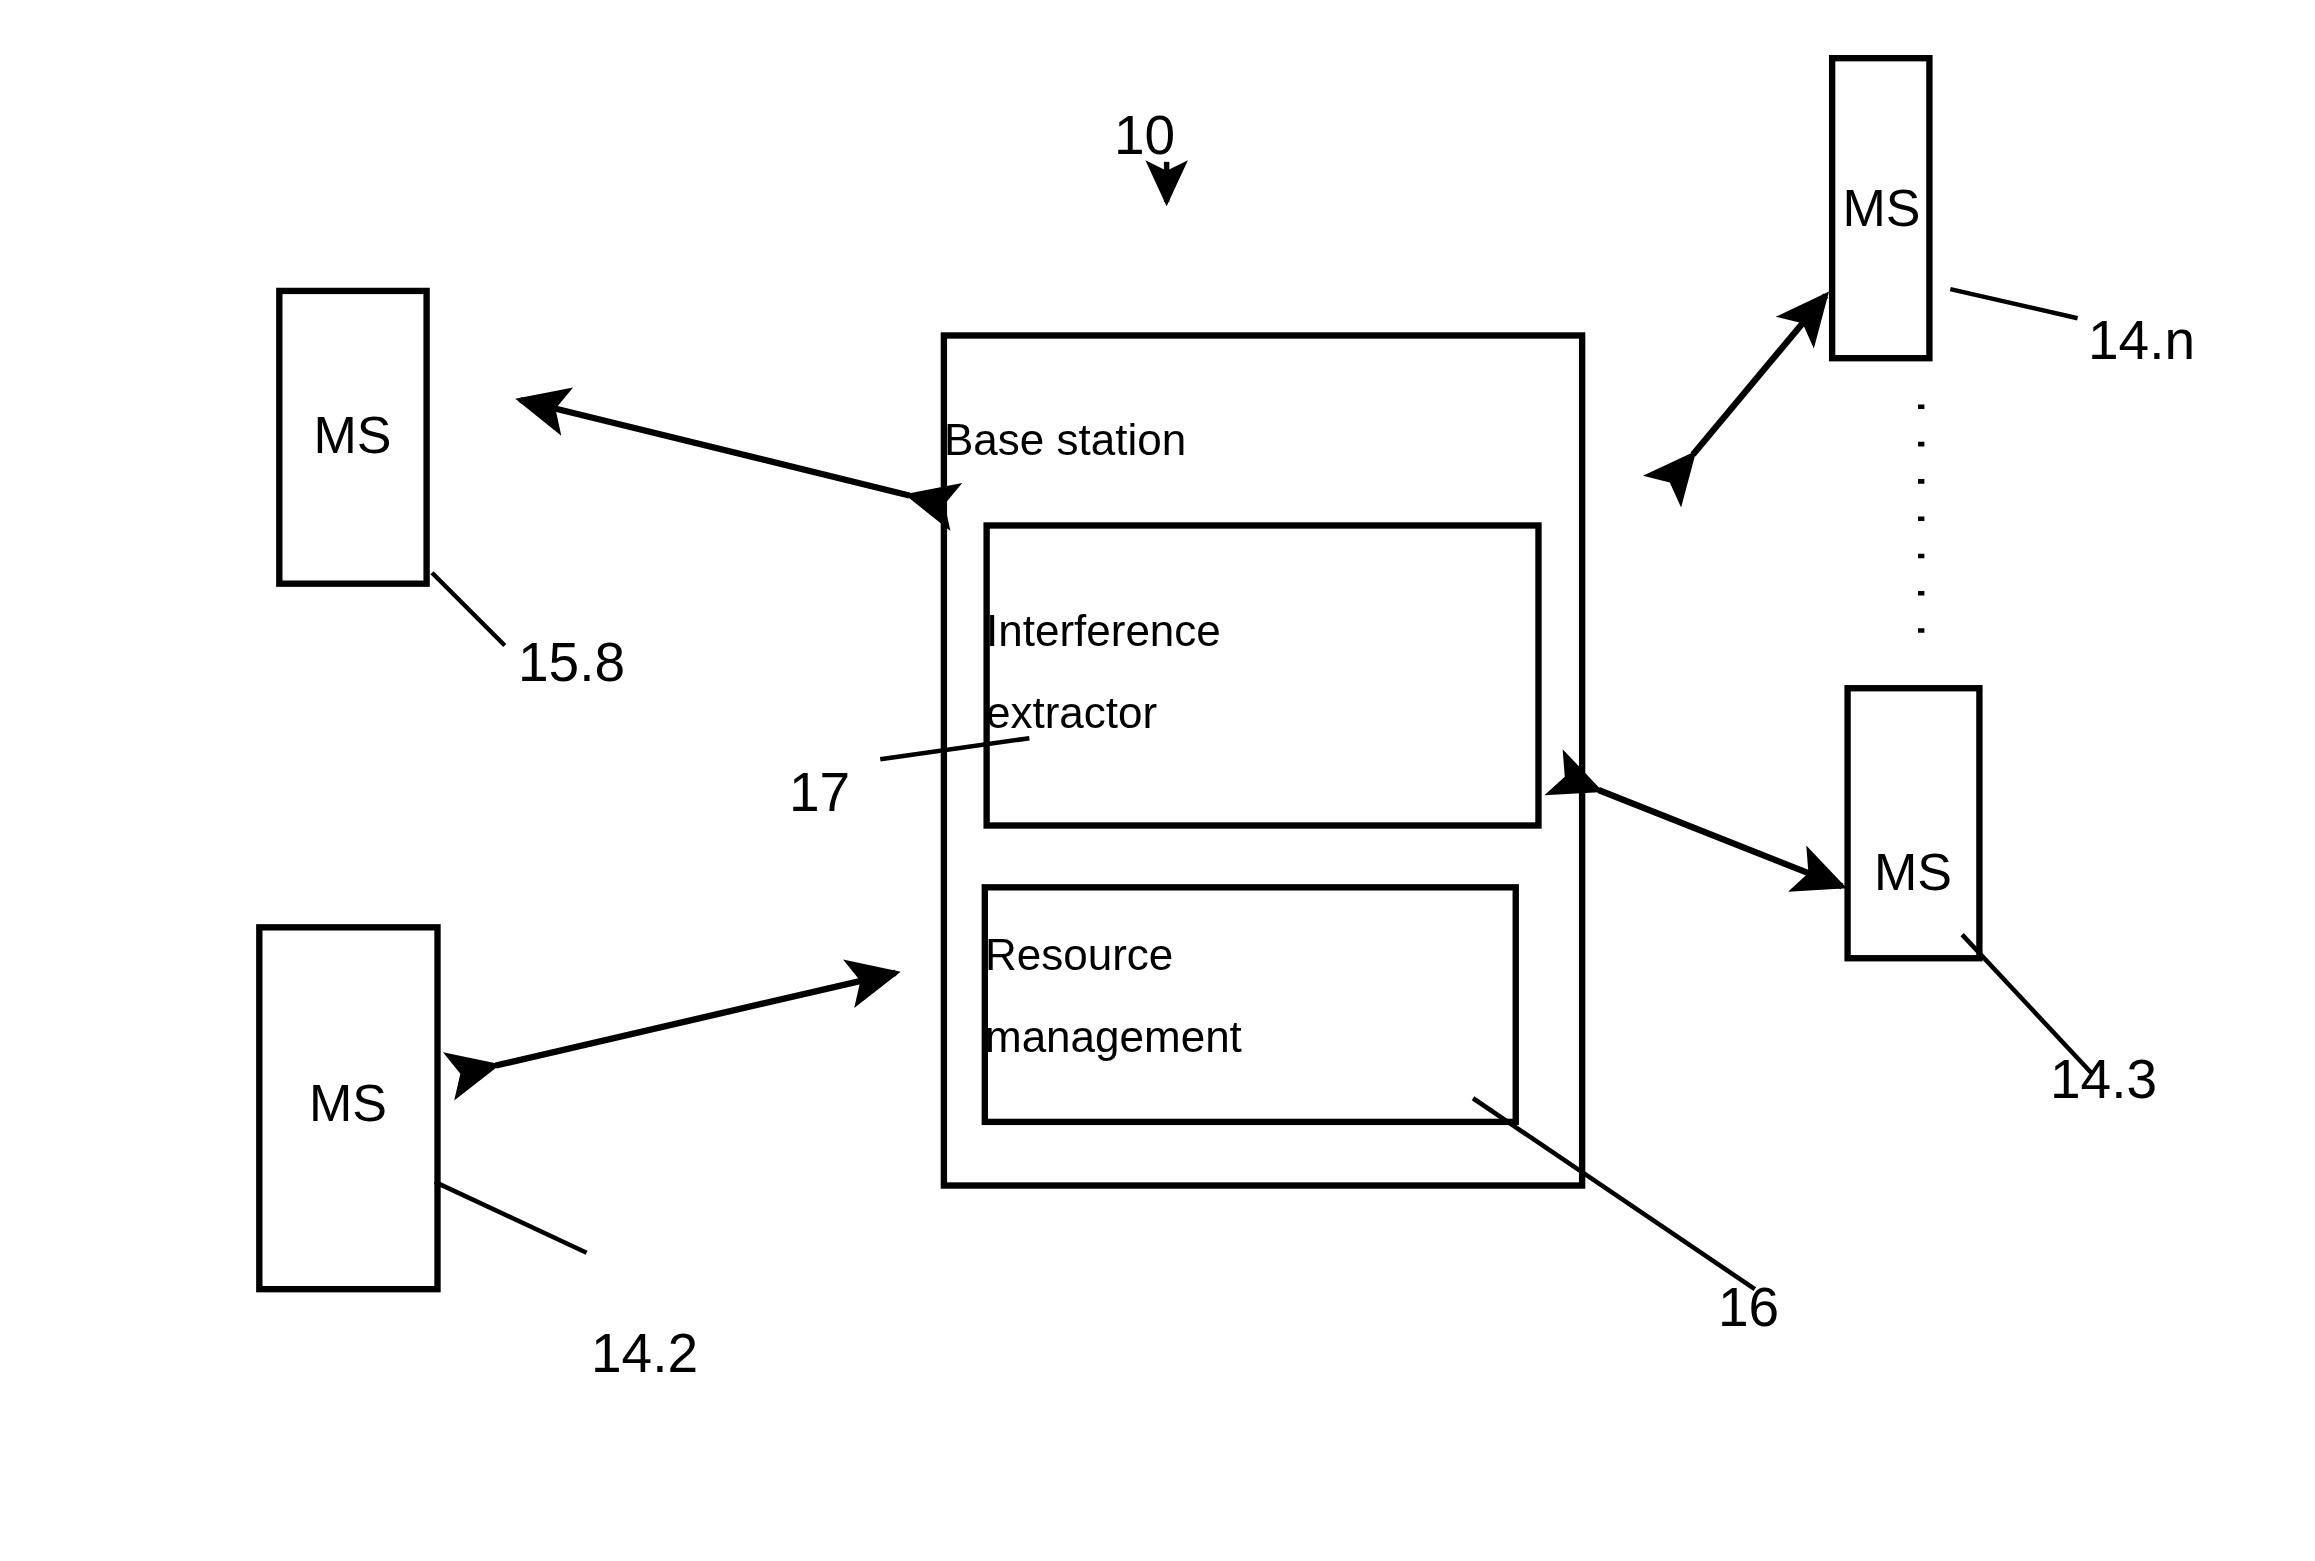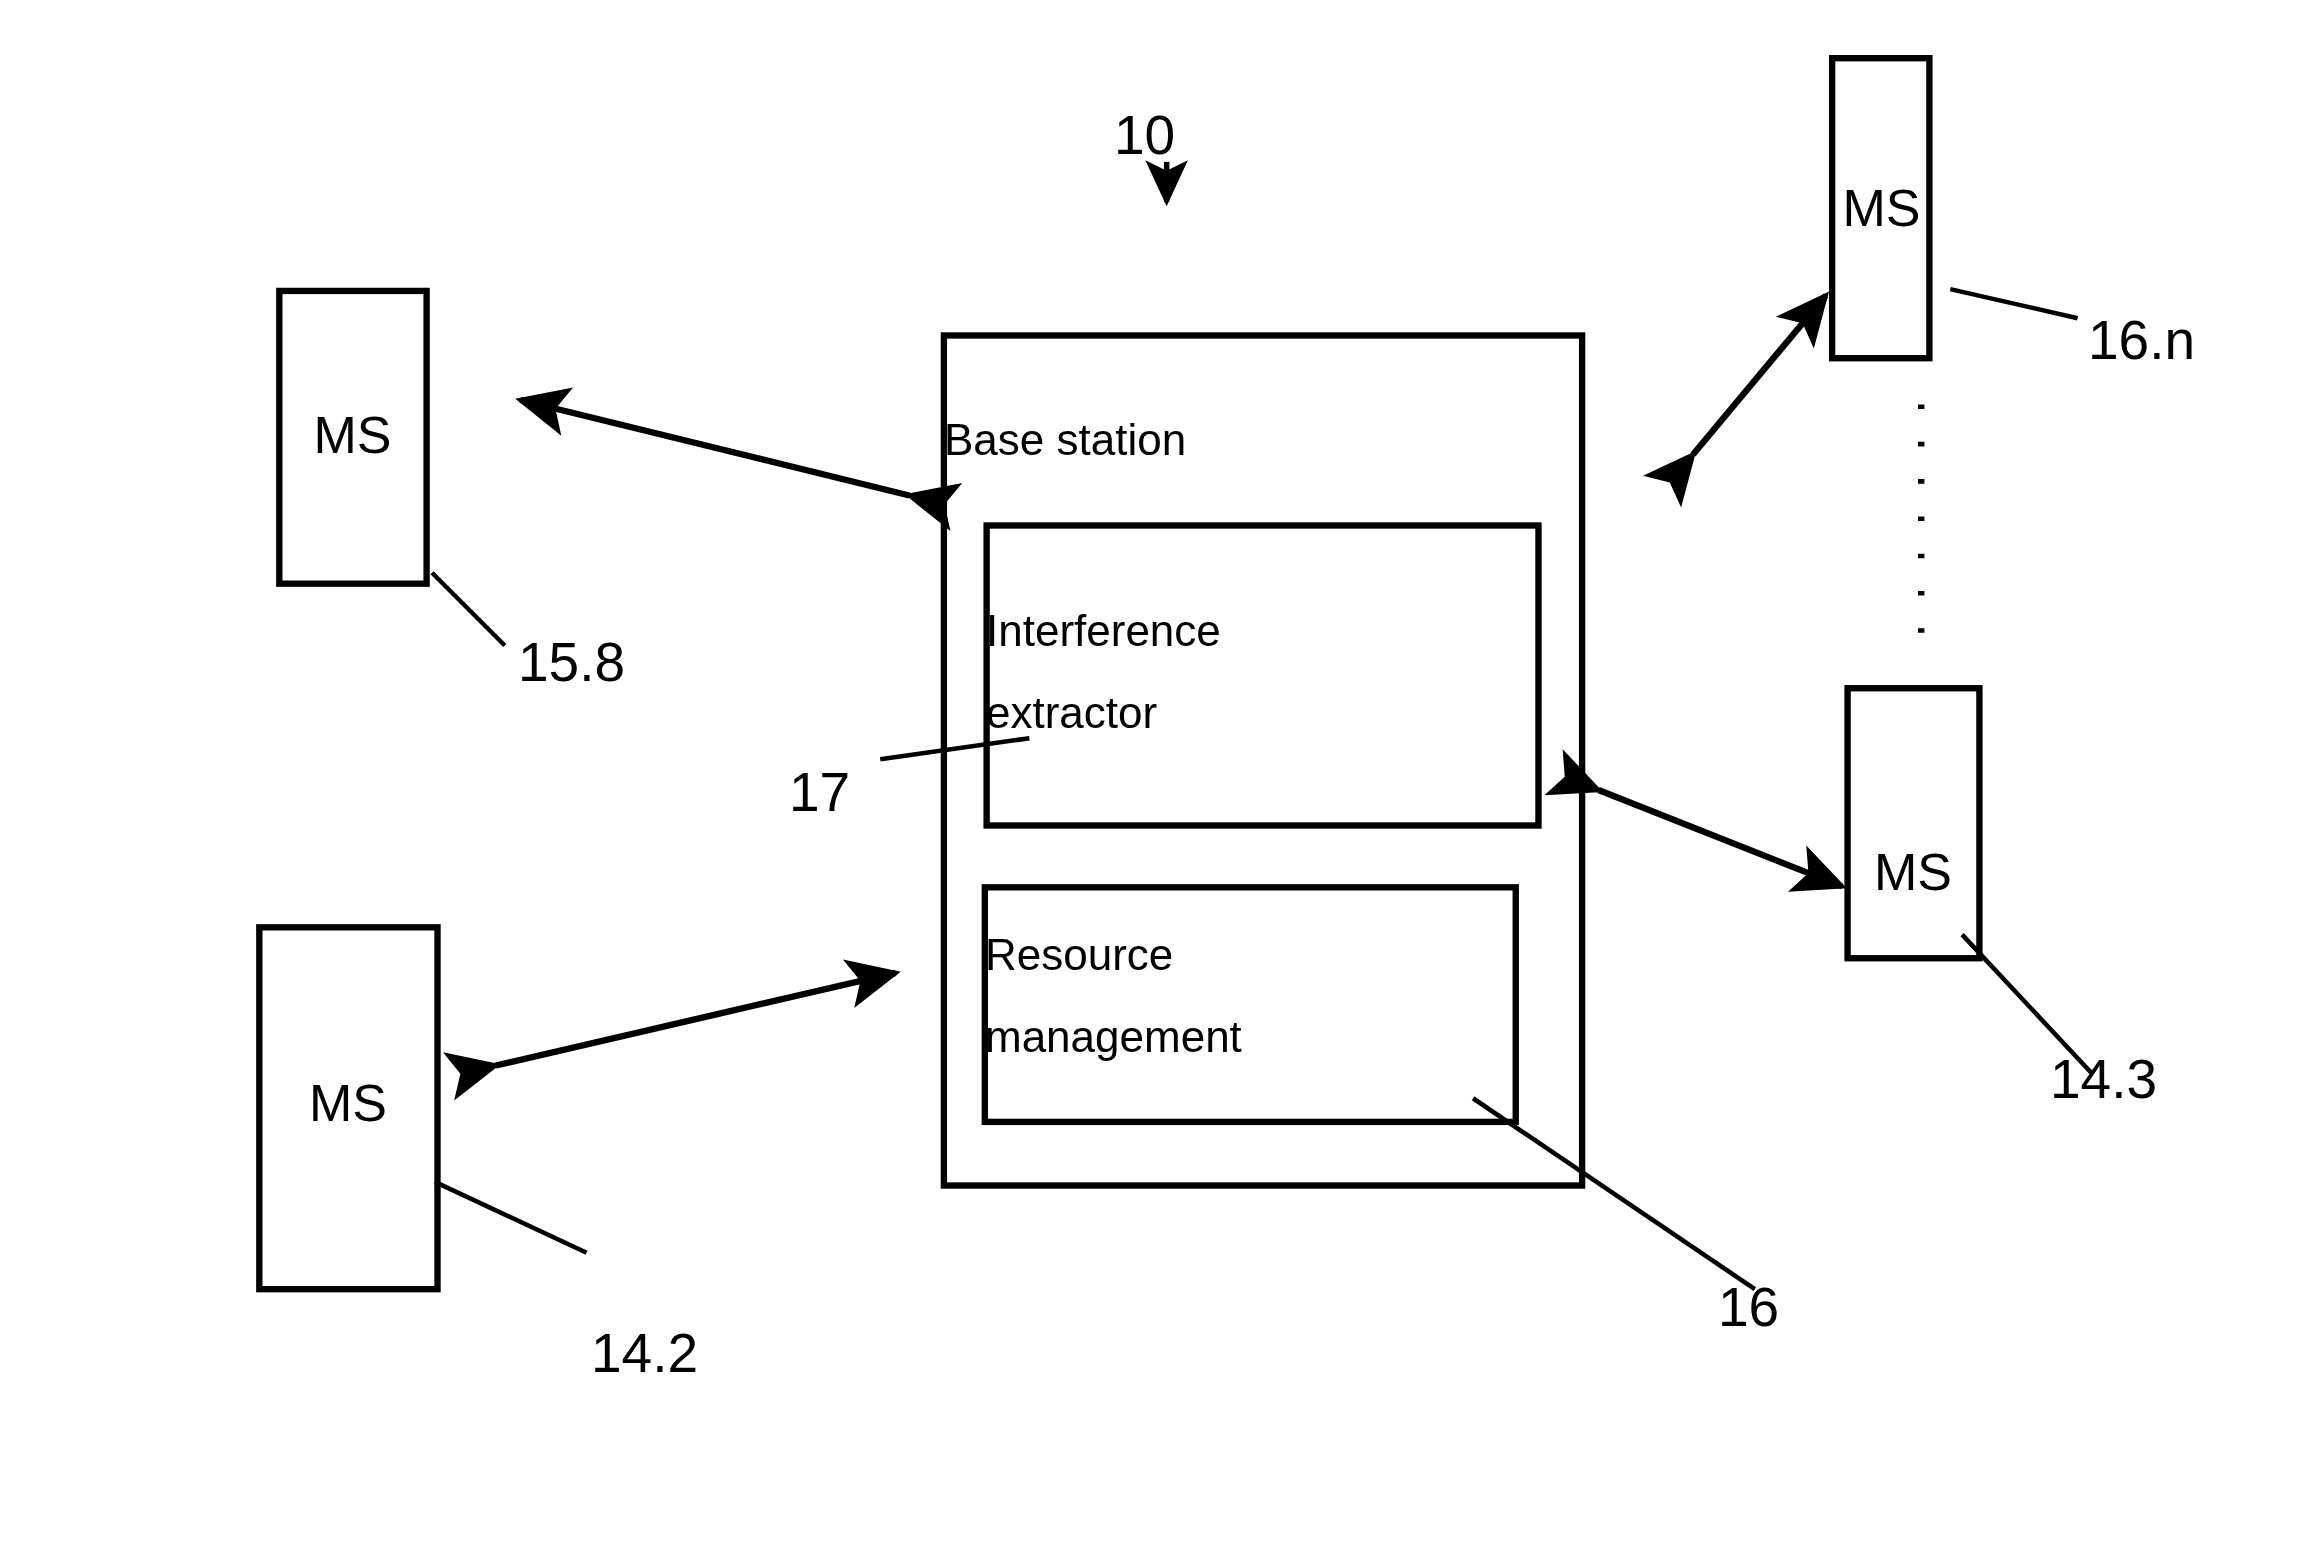--- a/index.html
+++ b/index.html
@@ -104,19 +104,19 @@
 
   <div class="lbl ref-num" style="left:1718px; top:1256px;">16</div>
 
   <div class="lbl ms-label" style="left:279px; top:409px; width:147px; text-align:center;">MS</div>
   <div class="lbl ref-num" style="left:518px; top:611px;">15.8</div>
 
   <div class="lbl ms-label" style="left:259px; top:1077px; width:178px; text-align:center;">MS</div>
   <div class="lbl ref-num" style="left:591px; top:1302px;">14.2</div>
 
   <div class="lbl ms-label" style="left:1826px; top:182px; width:111px; text-align:center;">MS</div>
-  <div class="lbl ref-num" style="left:2088px; top:289px;">16.n</div>
+  <div class="lbl ref-num" style="left:2088px; top:289px;">14.n</div>
 
   <div class="lbl ms-label" style="left:1847px; top:846px; width:132px; text-align:center;">MS</div>
   <div class="lbl ref-num" style="left:2050px; top:1028px;">14.3</div>
 
 </div>
 
 
 </body></html>

